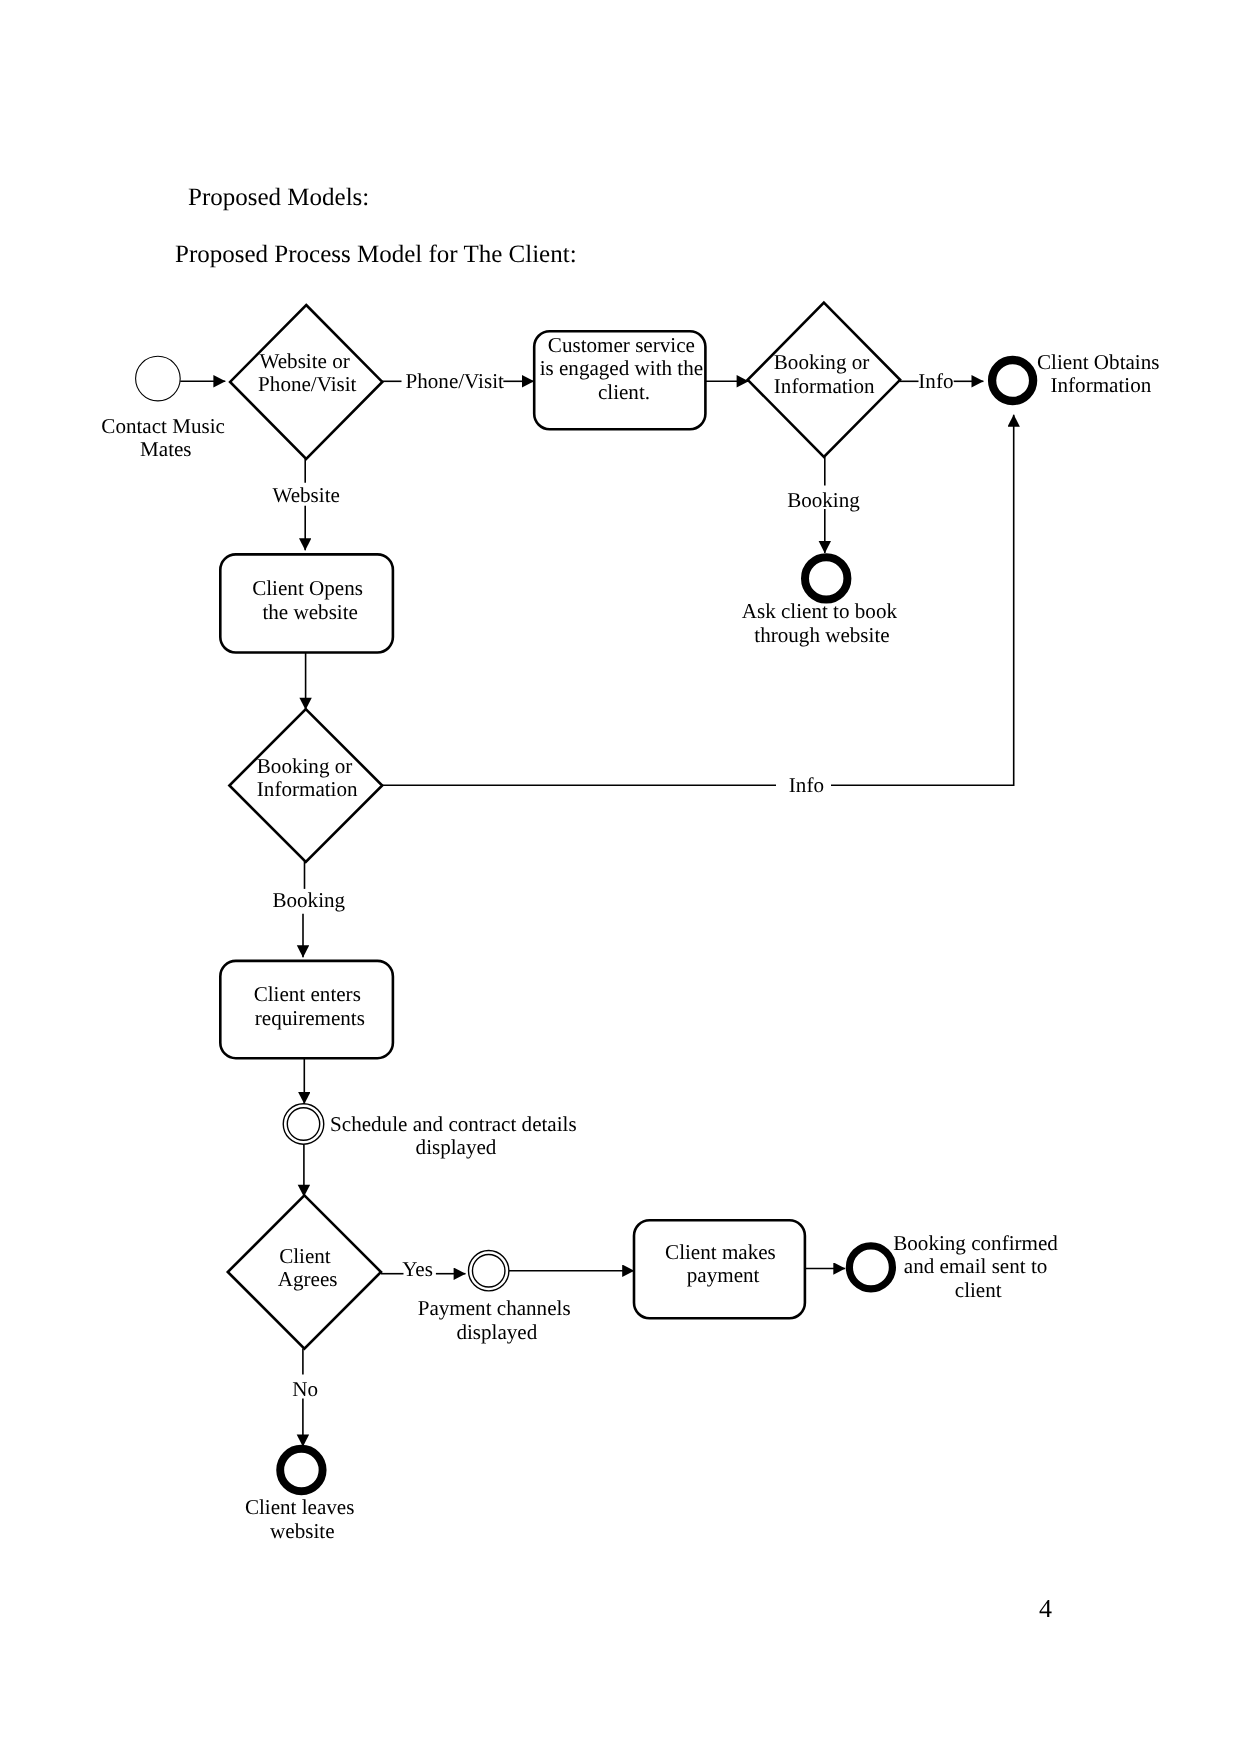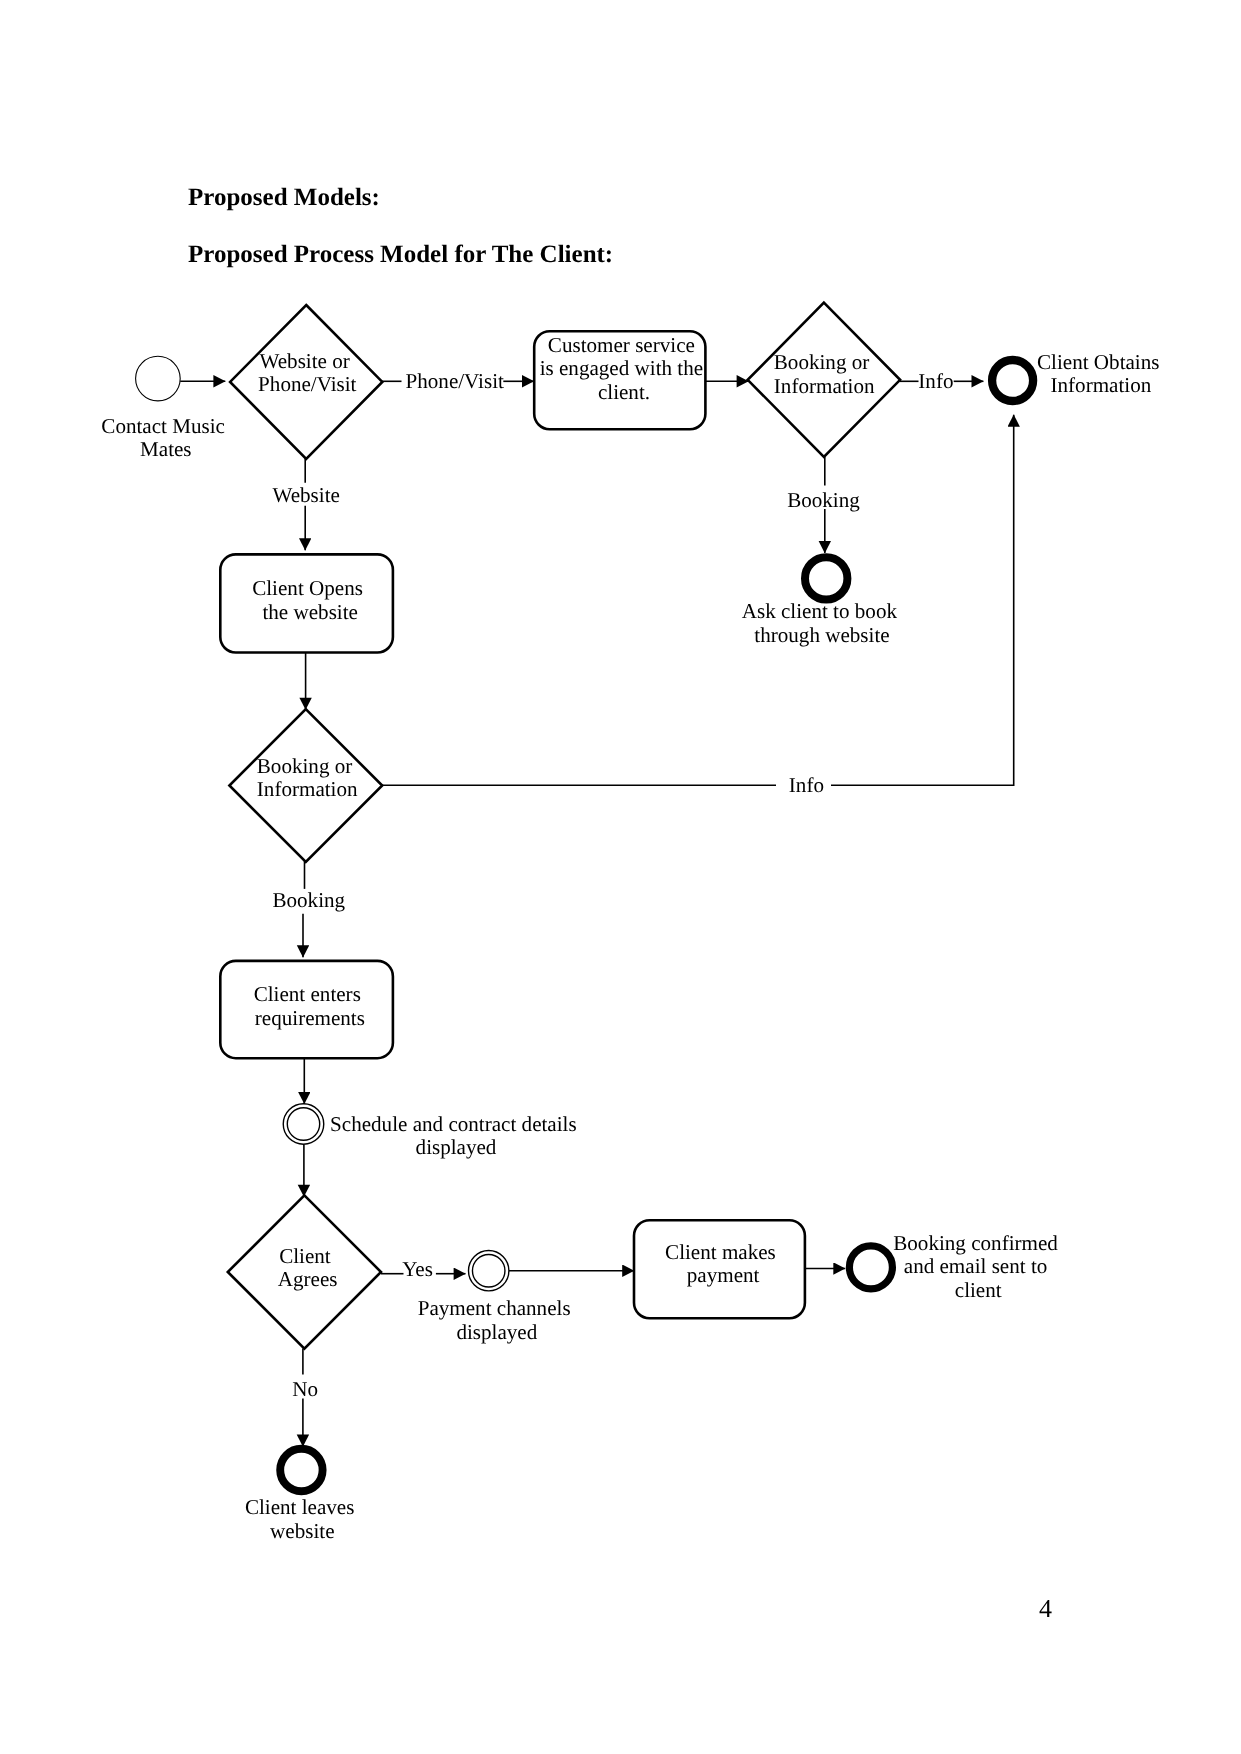--- a/index.html
+++ b/index.html
@@ -1,23 +1,23 @@
 <!DOCTYPE html>
 <html><head>
 <meta charset="utf-8">
 <title>Proposed Process Model for The Client</title>
 <style>
   html,body{margin:0;padding:0;background:#ffffff;}
   *{-webkit-font-smoothing:antialiased;text-rendering:geometricPrecision;}
   body{width:1241px;height:1754px;position:relative;overflow:hidden;
        font-family:"Liberation Serif",serif;color:#000;}
   .page{position:absolute;inset:0;}
-  .heading{position:absolute;font-weight:bold;font-size:25px;line-height:1;white-space:nowrap;color:#000;}
+  .heading{position:absolute;font-weight:normal;font-size:25px;line-height:1;white-space:nowrap;color:#000;}
   #h1{left:188px;top:185px;}
-  #h2{left:188px;top:242px;text-align:right;}
+  #h2{left:175px;top:242px;text-align:right;}
   #pagenum{position:absolute;left:1039px;top:1594px;font-size:26px;}
   svg#diagram{position:absolute;left:0;top:0;}
   .dtext{font-family:"Liberation Serif",serif;font-size:21.1px;fill:#000;}
 </style>
 </head>
 <body>
 
 <div class="page">
   <div class="heading" id="h1">Proposed Models:</div>
   <div class="heading" id="h2">Proposed Process Model for The Client:</div>

